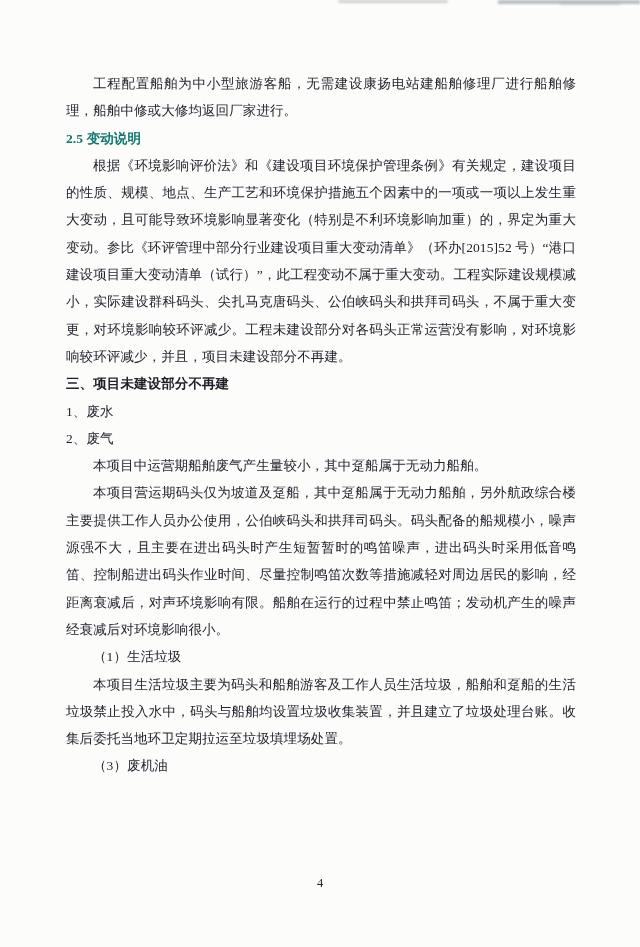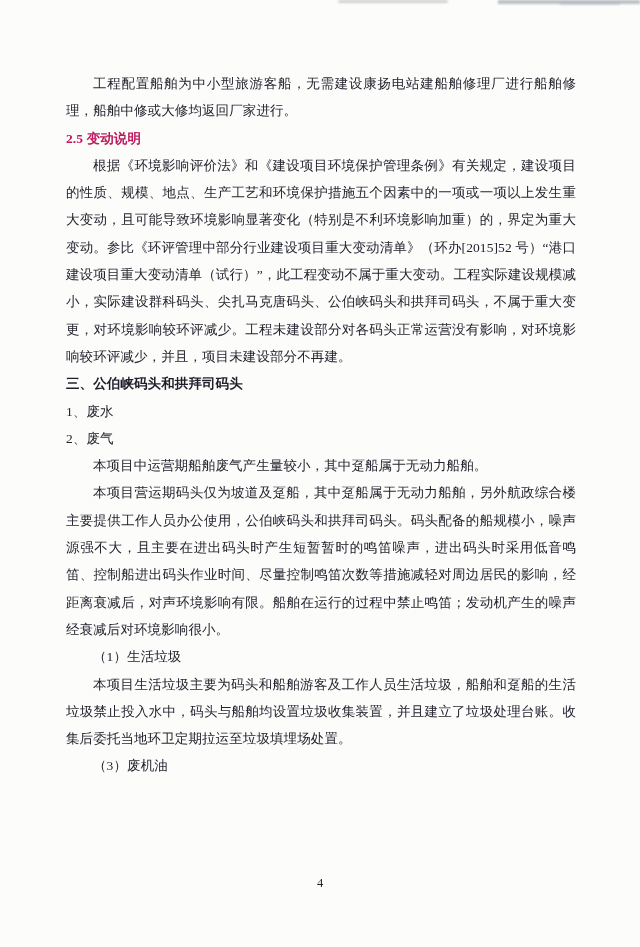--- a/index.html
+++ b/index.html
@@ -51,21 +51,21 @@
     font-size: 13.5px;
     line-height: 27.3px;
     text-align: justify;
     letter-spacing: 0.1px;
     margin-top: 8px;
   }
   .block { margin: 0; }
   .para { text-indent: 2em; }
   .h-num {
     font-weight: bold;
-    color: #be185d;
+    color: #0f766e;
   }
   .h-section {
     font-weight: bold;
     color: #1d1e29;
   }
   .item { text-indent: 0; }
   .sub-item { text-indent: 2em; }
   .page-footer {
     position: absolute;
     left: 0;
@@ -83,21 +83,21 @@
 <div class="page">
 
   <div class="scan-smudge-a"></div>
   <div class="scan-smudge-b"></div>
   <div class="scan-smudge-c"></div>
 
   <div class="doc">
     <p class="block para">工程配置船舶为中小型旅游客船，无需建设康扬电站建船舶修理厂进行船舶修理，船舶中修或大修均返回厂家进行。</p>
     <p class="block h-num">2.5 变动说明</p>
     <p class="block para">根据《环境影响评价法》和《建设项目环境保护管理条例》有关规定，建设项目的性质、规模、地点、生产工艺和环境保护措施五个因素中的一项或一项以上发生重大变动，且可能导致环境影响显著变化（特别是不利环境影响加重）的，界定为重大变动。参比《环评管理中部分行业建设项目重大变动清单》（环办[2015]52 号）“港口建设项目重大变动清单（试行）”，此工程变动不属于重大变动。工程实际建设规模减小，实际建设群科码头、尖扎马克唐码头、公伯峡码头和拱拜司码头，不属于重大变更，对环境影响较环评减少。工程未建设部分对各码头正常运营没有影响，对环境影响较环评减少，并且，项目未建设部分不再建。</p>
-    <p class="block h-section">三、公伯峡码头和拱拜司码头</p>
+    <p class="block h-section">三、项目未建设部分不再建</p>
     <p class="block item">1、废水</p>
     <p class="block item">2、废气</p>
     <p class="block para">本项目中运营期船舶废气产生量较小，其中趸船属于无动力船舶。</p>
     <p class="block para">本项目营运期码头仅为坡道及趸船，其中趸船属于无动力船舶，另外航政综合楼主要提供工作人员办公使用，公伯峡码头和拱拜司码头。码头配备的船规模小，噪声源强不大，且主要在进出码头时产生短暂暂时的鸣笛噪声，进出码头时采用低音鸣笛、控制船进出码头作业时间、尽量控制鸣笛次数等措施减轻对周边居民的影响，经距离衰减后，对声环境影响有限。船舶在运行的过程中禁止鸣笛；发动机产生的噪声经衰减后对环境影响很小。</p>
     <p class="block sub-item">（1）生活垃圾</p>
     <p class="block para">本项目生活垃圾主要为码头和船舶游客及工作人员生活垃圾，船舶和趸船的生活垃圾禁止投入水中，码头与船舶均设置垃圾收集装置，并且建立了垃圾处理台账。收集后委托当地环卫定期拉运至垃圾填埋场处置。</p>
     <p class="block sub-item">（3）废机油</p>
   </div>
 
   <div class="page-footer">4</div>

